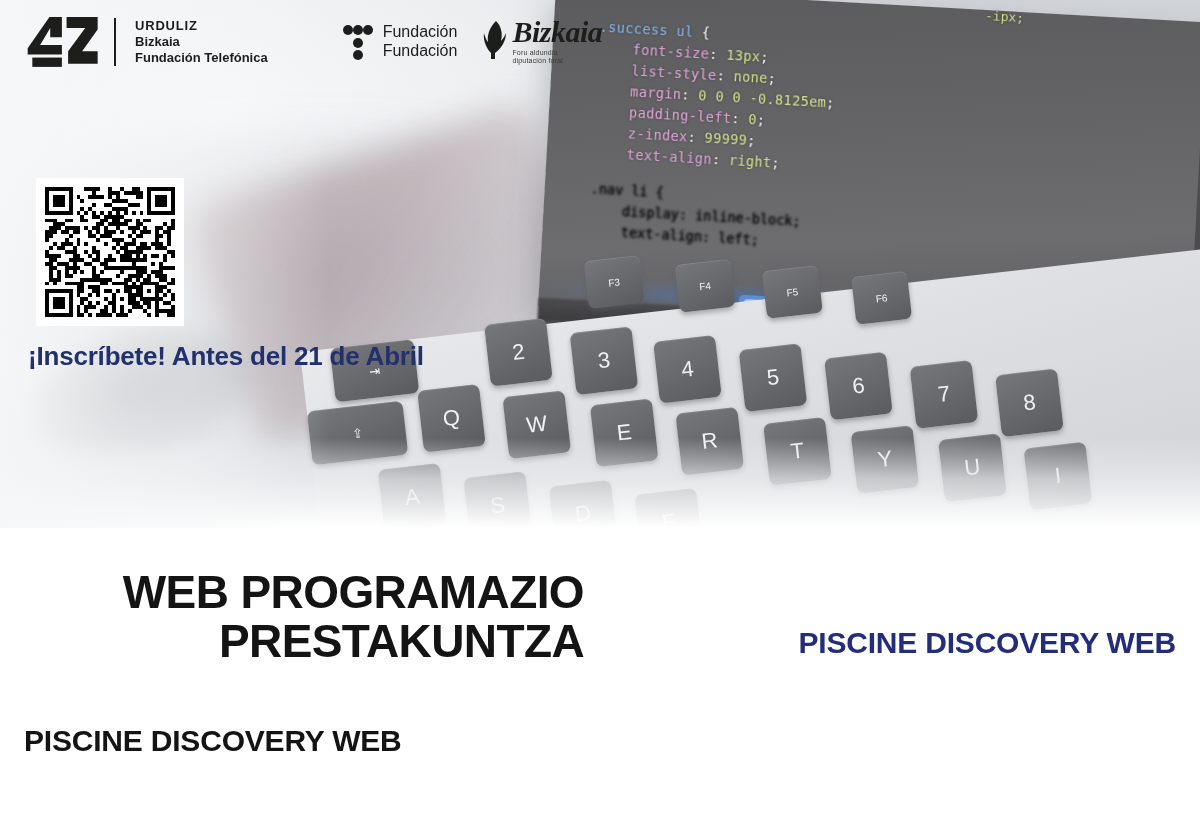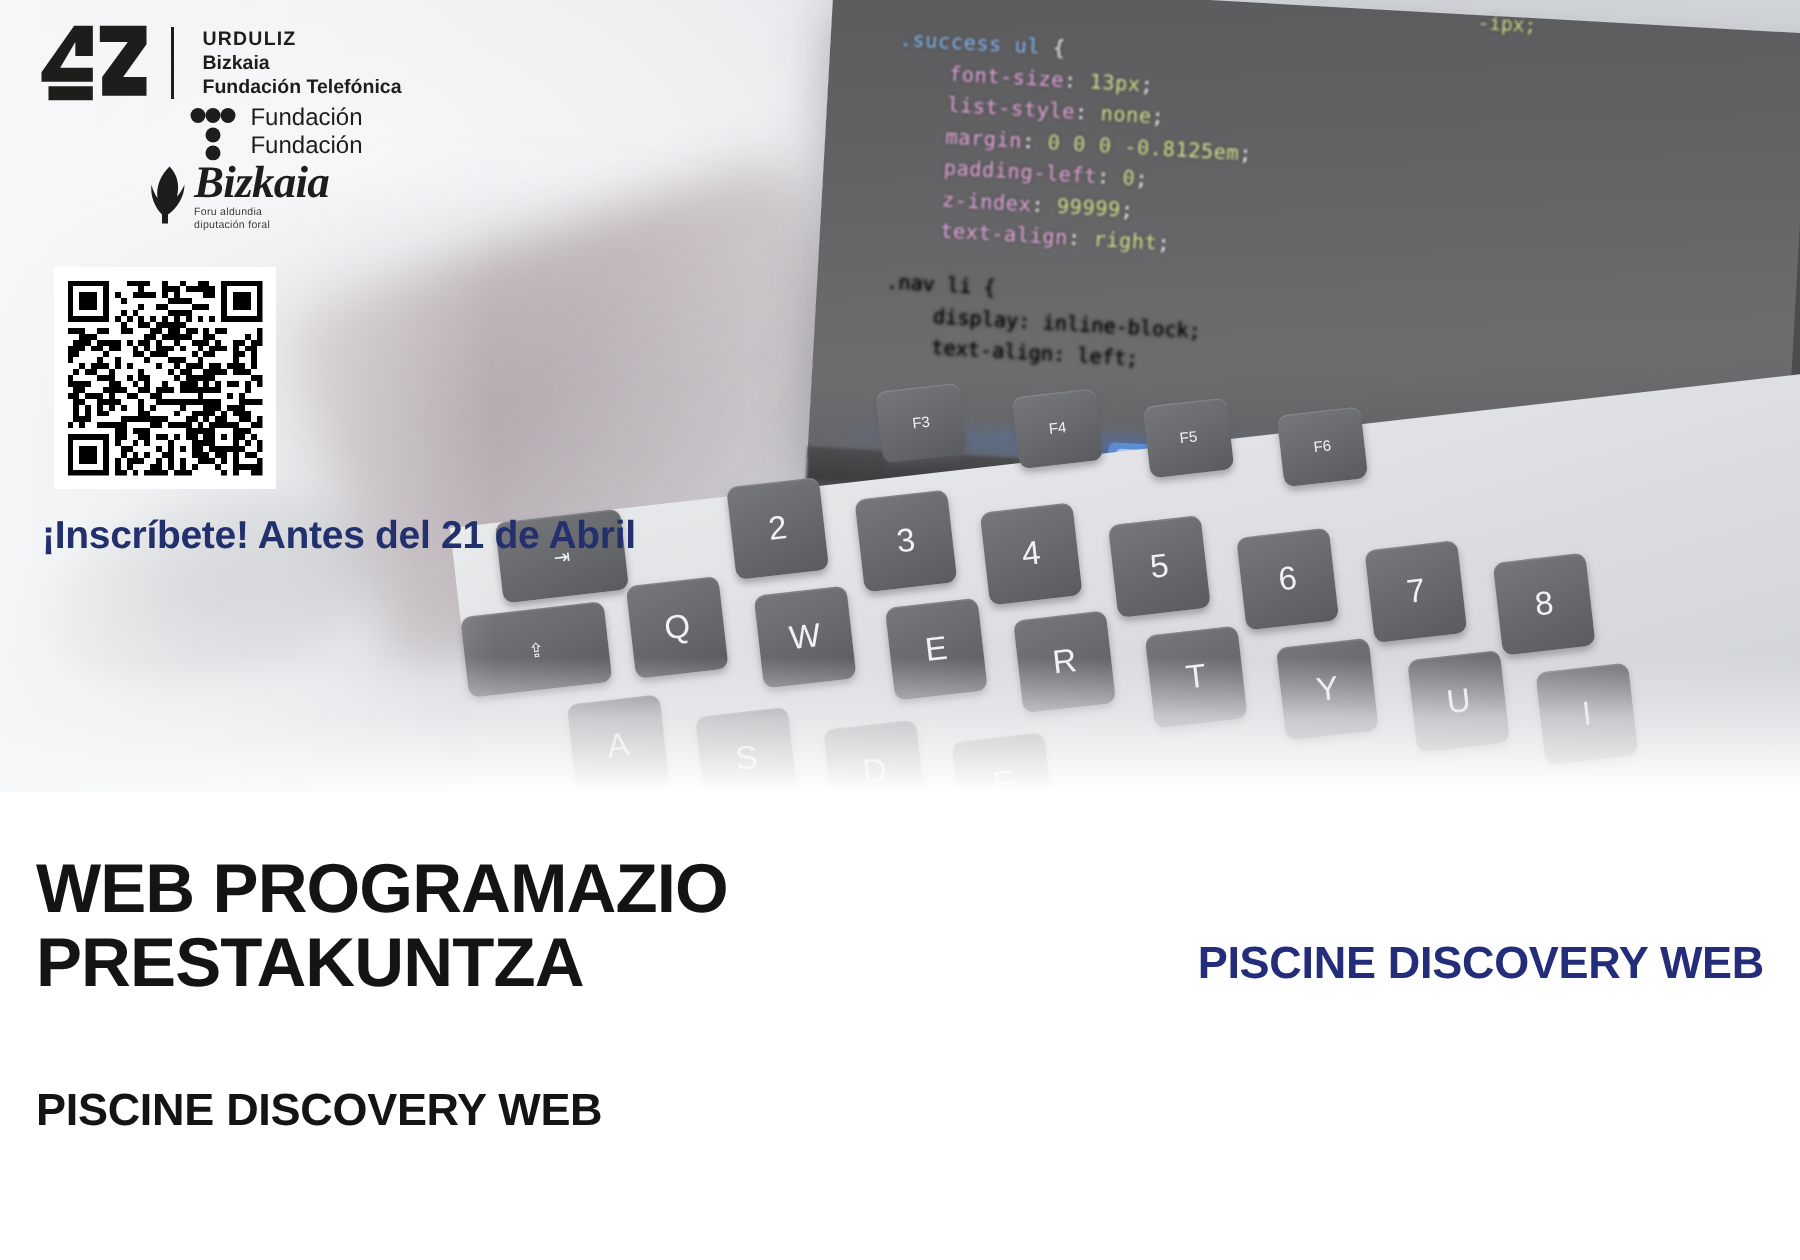--- a/index.html
+++ b/index.html
@@ -200,21 +200,20 @@
   }
 
   
   .logo-row {
     position: absolute;
     left: 26px; top: 14px;
     display: flex;
     align-items: center;
     gap: 0;
     z-index: 6;
-    flex-direction: column;
   }
   .logo-42 { display: flex; align-items: center; gap: 10px; }
   .logo-42-mark { width: 78px; height: 56px; display: block; }
   .logo-42-divider {
     width: 2px; height: 48px;
     background: #1d1d1b;
     margin-right: 9px;
   }
   .logo-42-text {
     font-family: "Liberation Sans", sans-serif;
@@ -316,20 +315,21 @@
   .col-eu { text-align: left; }
   .col-es { text-align: right; }
 
   .h-main {
     font-family: "Liberation Sans", sans-serif;
     font-weight: bold;
     font-size: 46px;
     line-height: 1.07;
     letter-spacing: -.6px;
     margin: 0;
+    text-align: right;
   }
   .col-eu .h-main { color: #141414; }
   .col-es .h-main { color: #232d7a; }
 
   .h-sub {
     font-family: "Liberation Sans", sans-serif;
     font-weight: bold;
     font-size: 30px;
     letter-spacing: -.2px;
     margin: 0;

